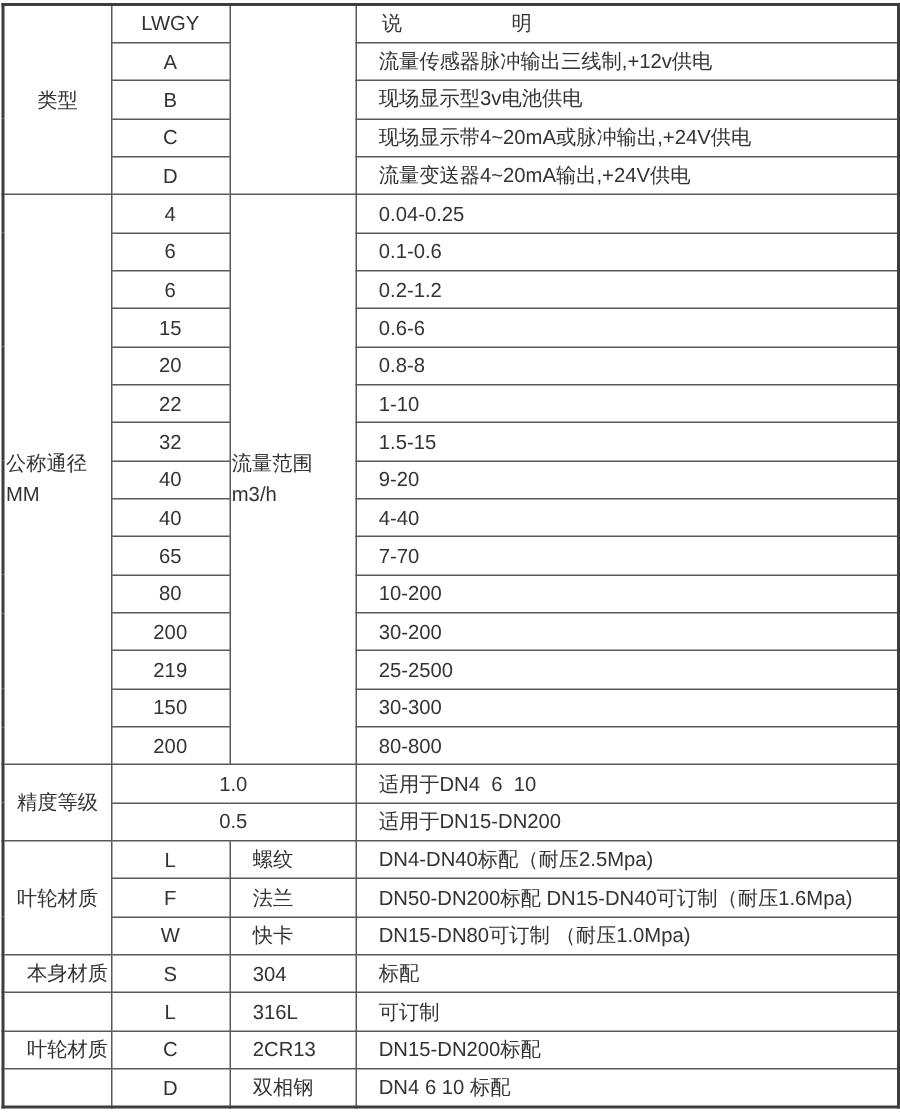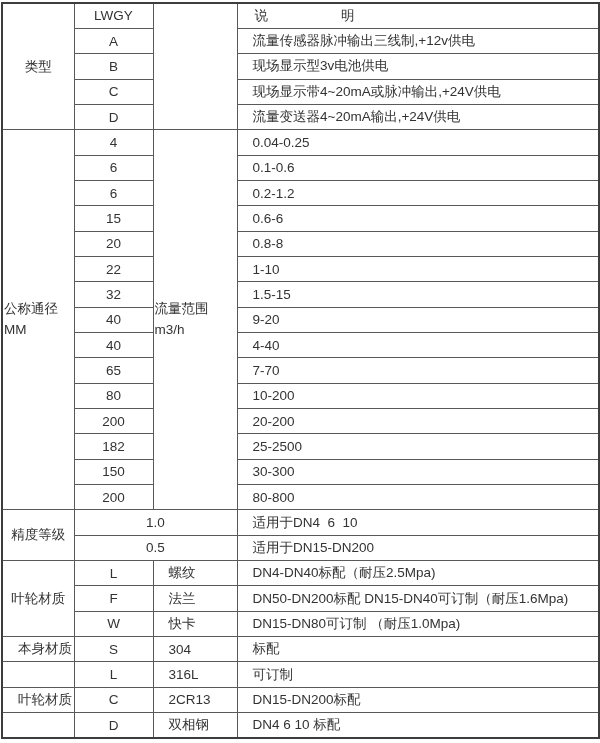--- a/index.html
+++ b/index.html
@@ -120,24 +120,24 @@
   <tr>
     <td class="ctr">65</td>
     <td class="lft">7-70</td>
   </tr>
   <tr>
     <td class="ctr">80</td>
     <td class="lft">10-200</td>
   </tr>
   <tr>
     <td class="ctr">200</td>
-    <td class="lft">20-200</td>
-  </tr>
-  <tr>
-    <td class="ctr">182</td>
+    <td class="lft">30-200</td>
+  </tr>
+  <tr>
+    <td class="ctr">219</td>
     <td class="lft">25-2500</td>
   </tr>
   <tr>
     <td class="ctr">150</td>
     <td class="lft">30-300</td>
   </tr>
   <tr>
     <td class="ctr">200</td>
     <td class="lft">80-800</td>
   </tr>

